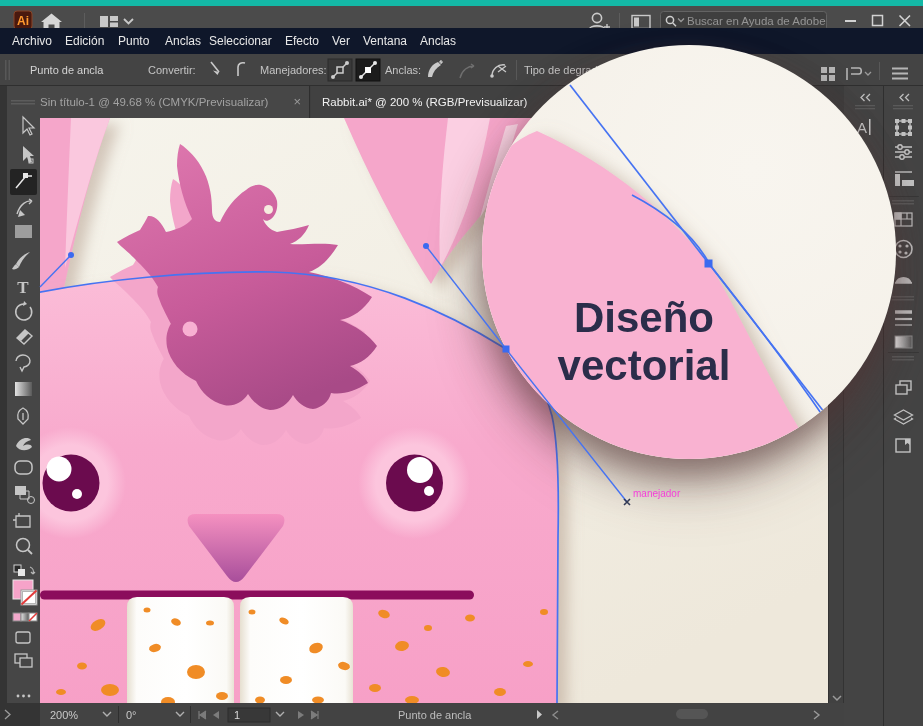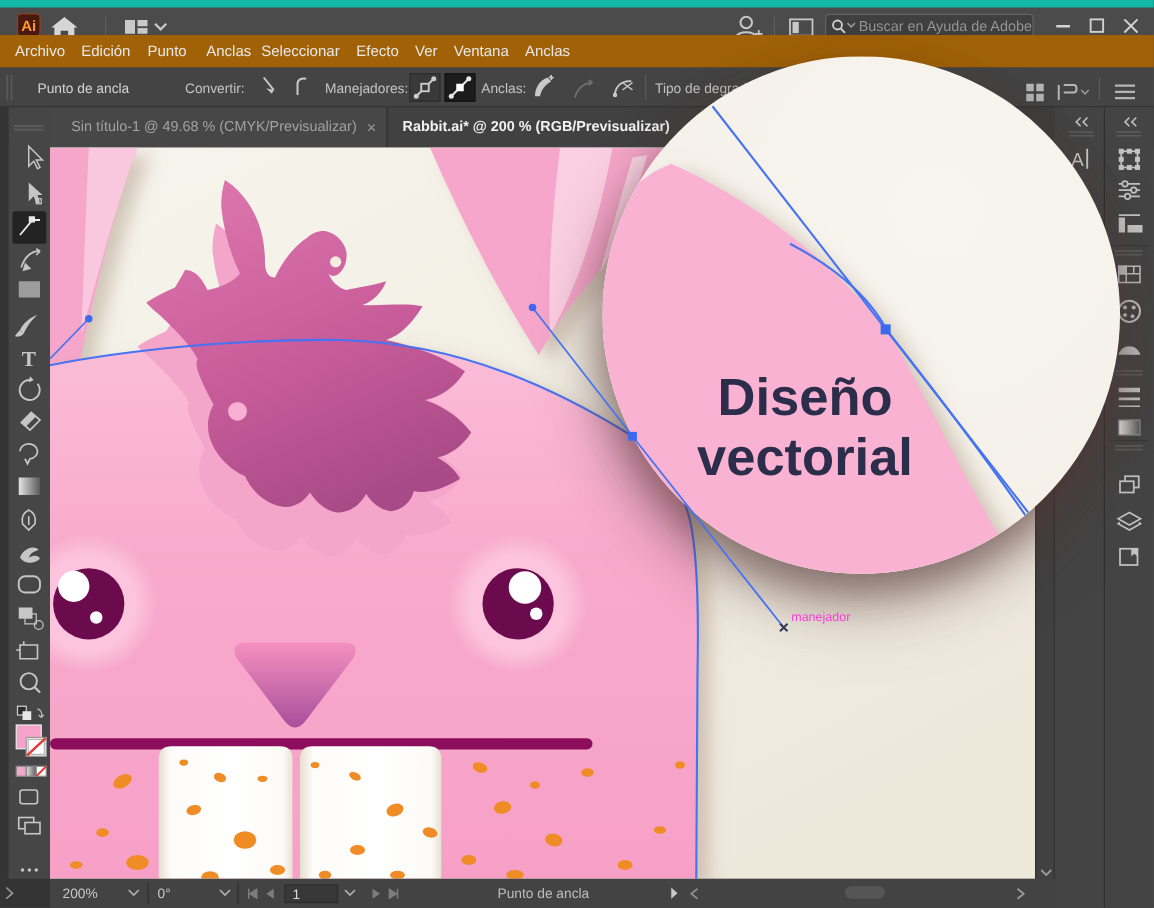--- a/index.html
+++ b/index.html
@@ -1,17 +1,17 @@
 <!DOCTYPE html>
 <html><head><meta charset="utf-8">
 <style>
 *{margin:0;padding:0;box-sizing:border-box}
 html,body{width:923px;height:726px;overflow:hidden;font-family:"Liberation Sans",sans-serif;background:#444}
 #titlebar{position:absolute;left:0;top:0;width:923px;height:28px;background:#4b4b4b;border-top:6px solid #14b8a6}
-#menubar{position:absolute;left:0;top:28px;width:923px;height:26px;background:#a16207;color:#e8e8e8;font-size:12px}
+#menubar{position:absolute;left:0;top:28px;width:923px;height:26px;background:#0f172a;color:#e8e8e8;font-size:12px}
 #menubar span{position:absolute;top:6px}
 #controlbar{position:absolute;left:0;top:54px;width:923px;height:32px;background:#444444;border-bottom:1px solid #2f2f2f;color:#c9c9c9;font-size:11.5px}
 #tabband{position:absolute;left:0;top:86px;width:923px;height:32px;background:#3e3e3e}
 .tab{position:absolute;top:0;height:32px;font-size:11.5px;line-height:32px}
 #leftgutter{position:absolute;left:0;top:86px;width:7px;height:640px;background:#343434}
 #leftbar{position:absolute;left:7px;top:86px;width:33px;height:617px;background:#464646}
 #canvas{position:absolute;left:40px;top:118px;width:788px;height:585px;overflow:hidden;background:#f4f1ea}
 #vscroll{position:absolute;left:828px;top:118px;width:16px;height:585px;background:#414141;border-left:1px solid #333;border-right:1px solid #333}
 #strip1{position:absolute;left:844px;top:86px;width:40px;height:640px;background:#444;border-right:1px solid #2f2f2f}
 #strip2{position:absolute;left:884px;top:86px;width:39px;height:640px;background:#444}
@@ -123,24 +123,24 @@
 
 <div id="tabband">
   <svg class="ico" style="left:0;top:0" width="40" height="32" viewBox="0 0 40 32">
     <path d="M7 3.5 l4.5 4.5 l-4.5 4.5 M13.5 3.5 l4.5 4.5 l-4.5 4.5" stroke="#bdbdbd" stroke-width="1.5" fill="none"></path>
     <g fill="#5a5a5a">
         <rect x="10" y="14" width="26" height="1.5"></rect>
         <rect x="10" y="17" width="26" height="1.5"></rect>
       </g>
   </svg>
   <div class="tab" style="left:40px;width:270px;background:#474747;color:#a2a2a2;border-right:1px solid #2e2e2e">
-    <span style="margin-left:17px">Sin título-1 @ 49.68 % (CMYK/Previsualizar)</span>
+    <span style="">Sin título-1 @ 49.68 % (CMYK/Previsualizar)</span>
     <span style="position:absolute;right:8px;top:0;color:#9a9a9a;font-size:13px">×</span>
   </div>
-  <div class="tab" style="left:311px;width:270px;background:#414141;color:#f2f2f2;font-weight:bold">
+  <div class="tab" style="left:311px;width:270px;background:#414141;color:#f2f2f2;font-weight:normal">
     <span style="margin-left:11px">Rabbit.ai* @ 200 % (RGB/Previsualizar)</span>
     <span style="position:absolute;right:10px;top:0;color:#e8e8e8;font-size:13px">×</span>
   </div>
 </div>
 
 <div id="leftgutter"></div>
 <div id="leftbar">
 <svg width="33" height="617" viewBox="0 0 33 617">
   <g fill="#5c5c5c">
         <rect x="4" y="14" width="24" height="1.5"></rect>

